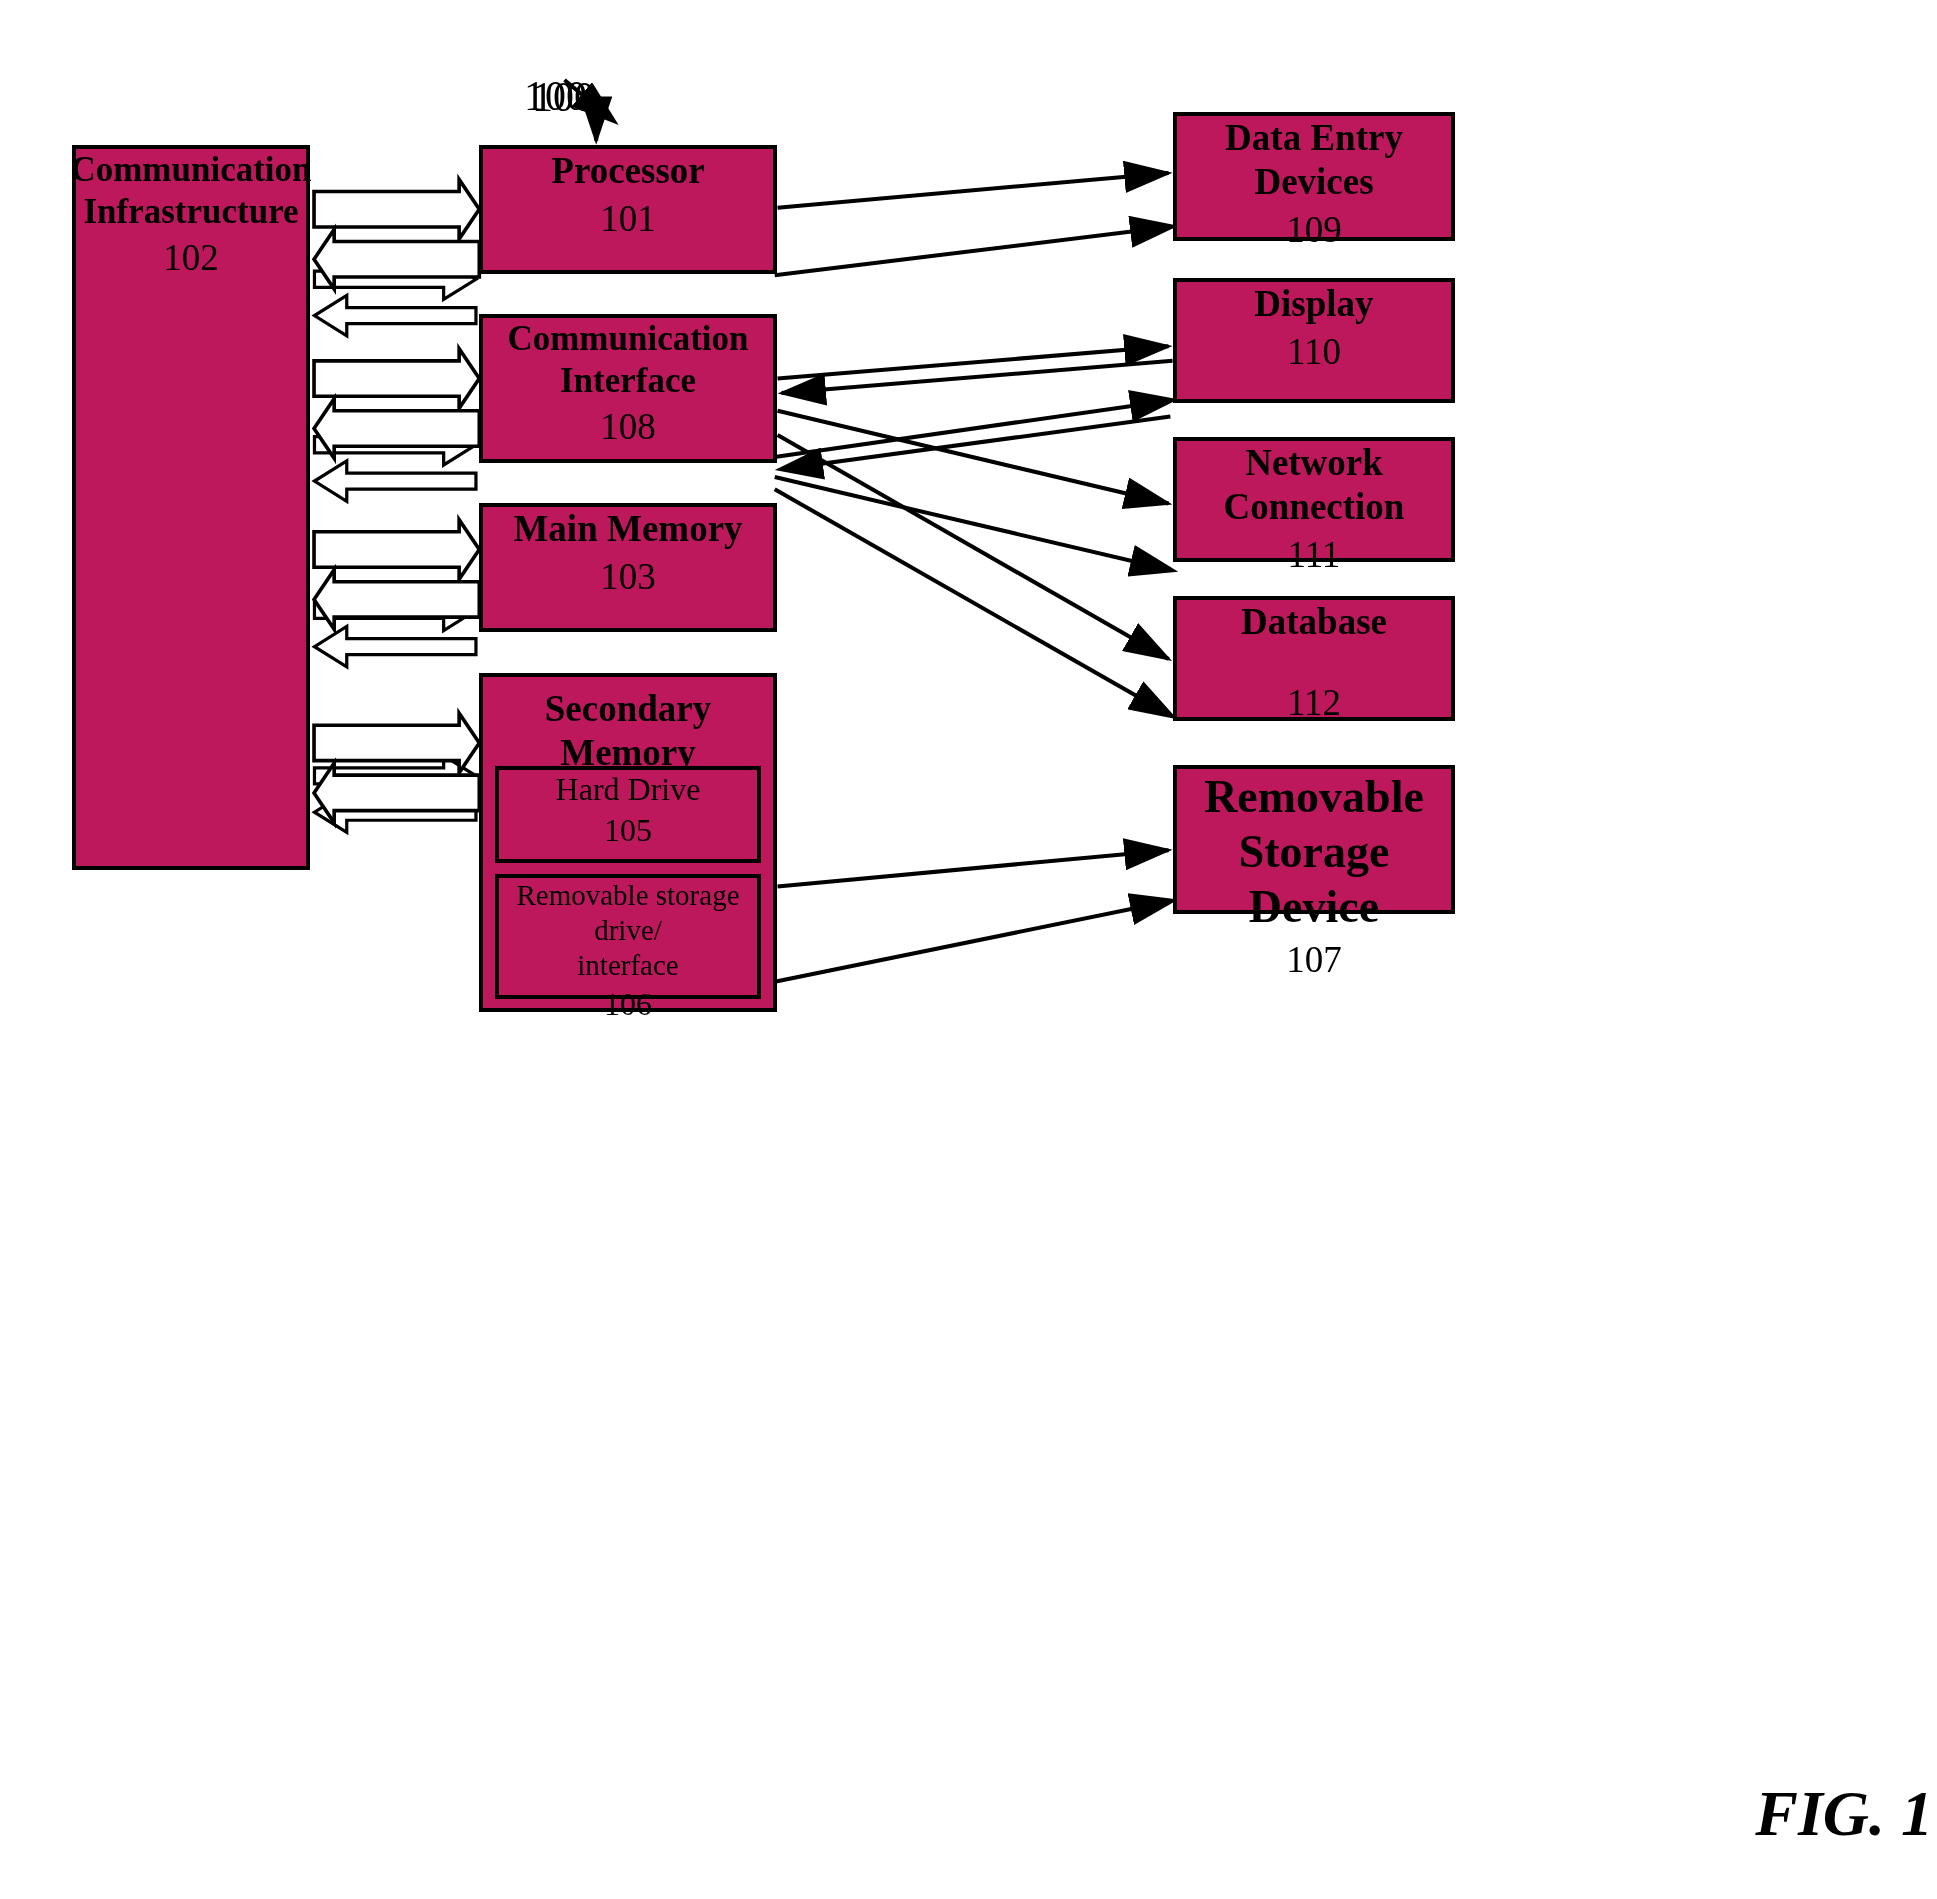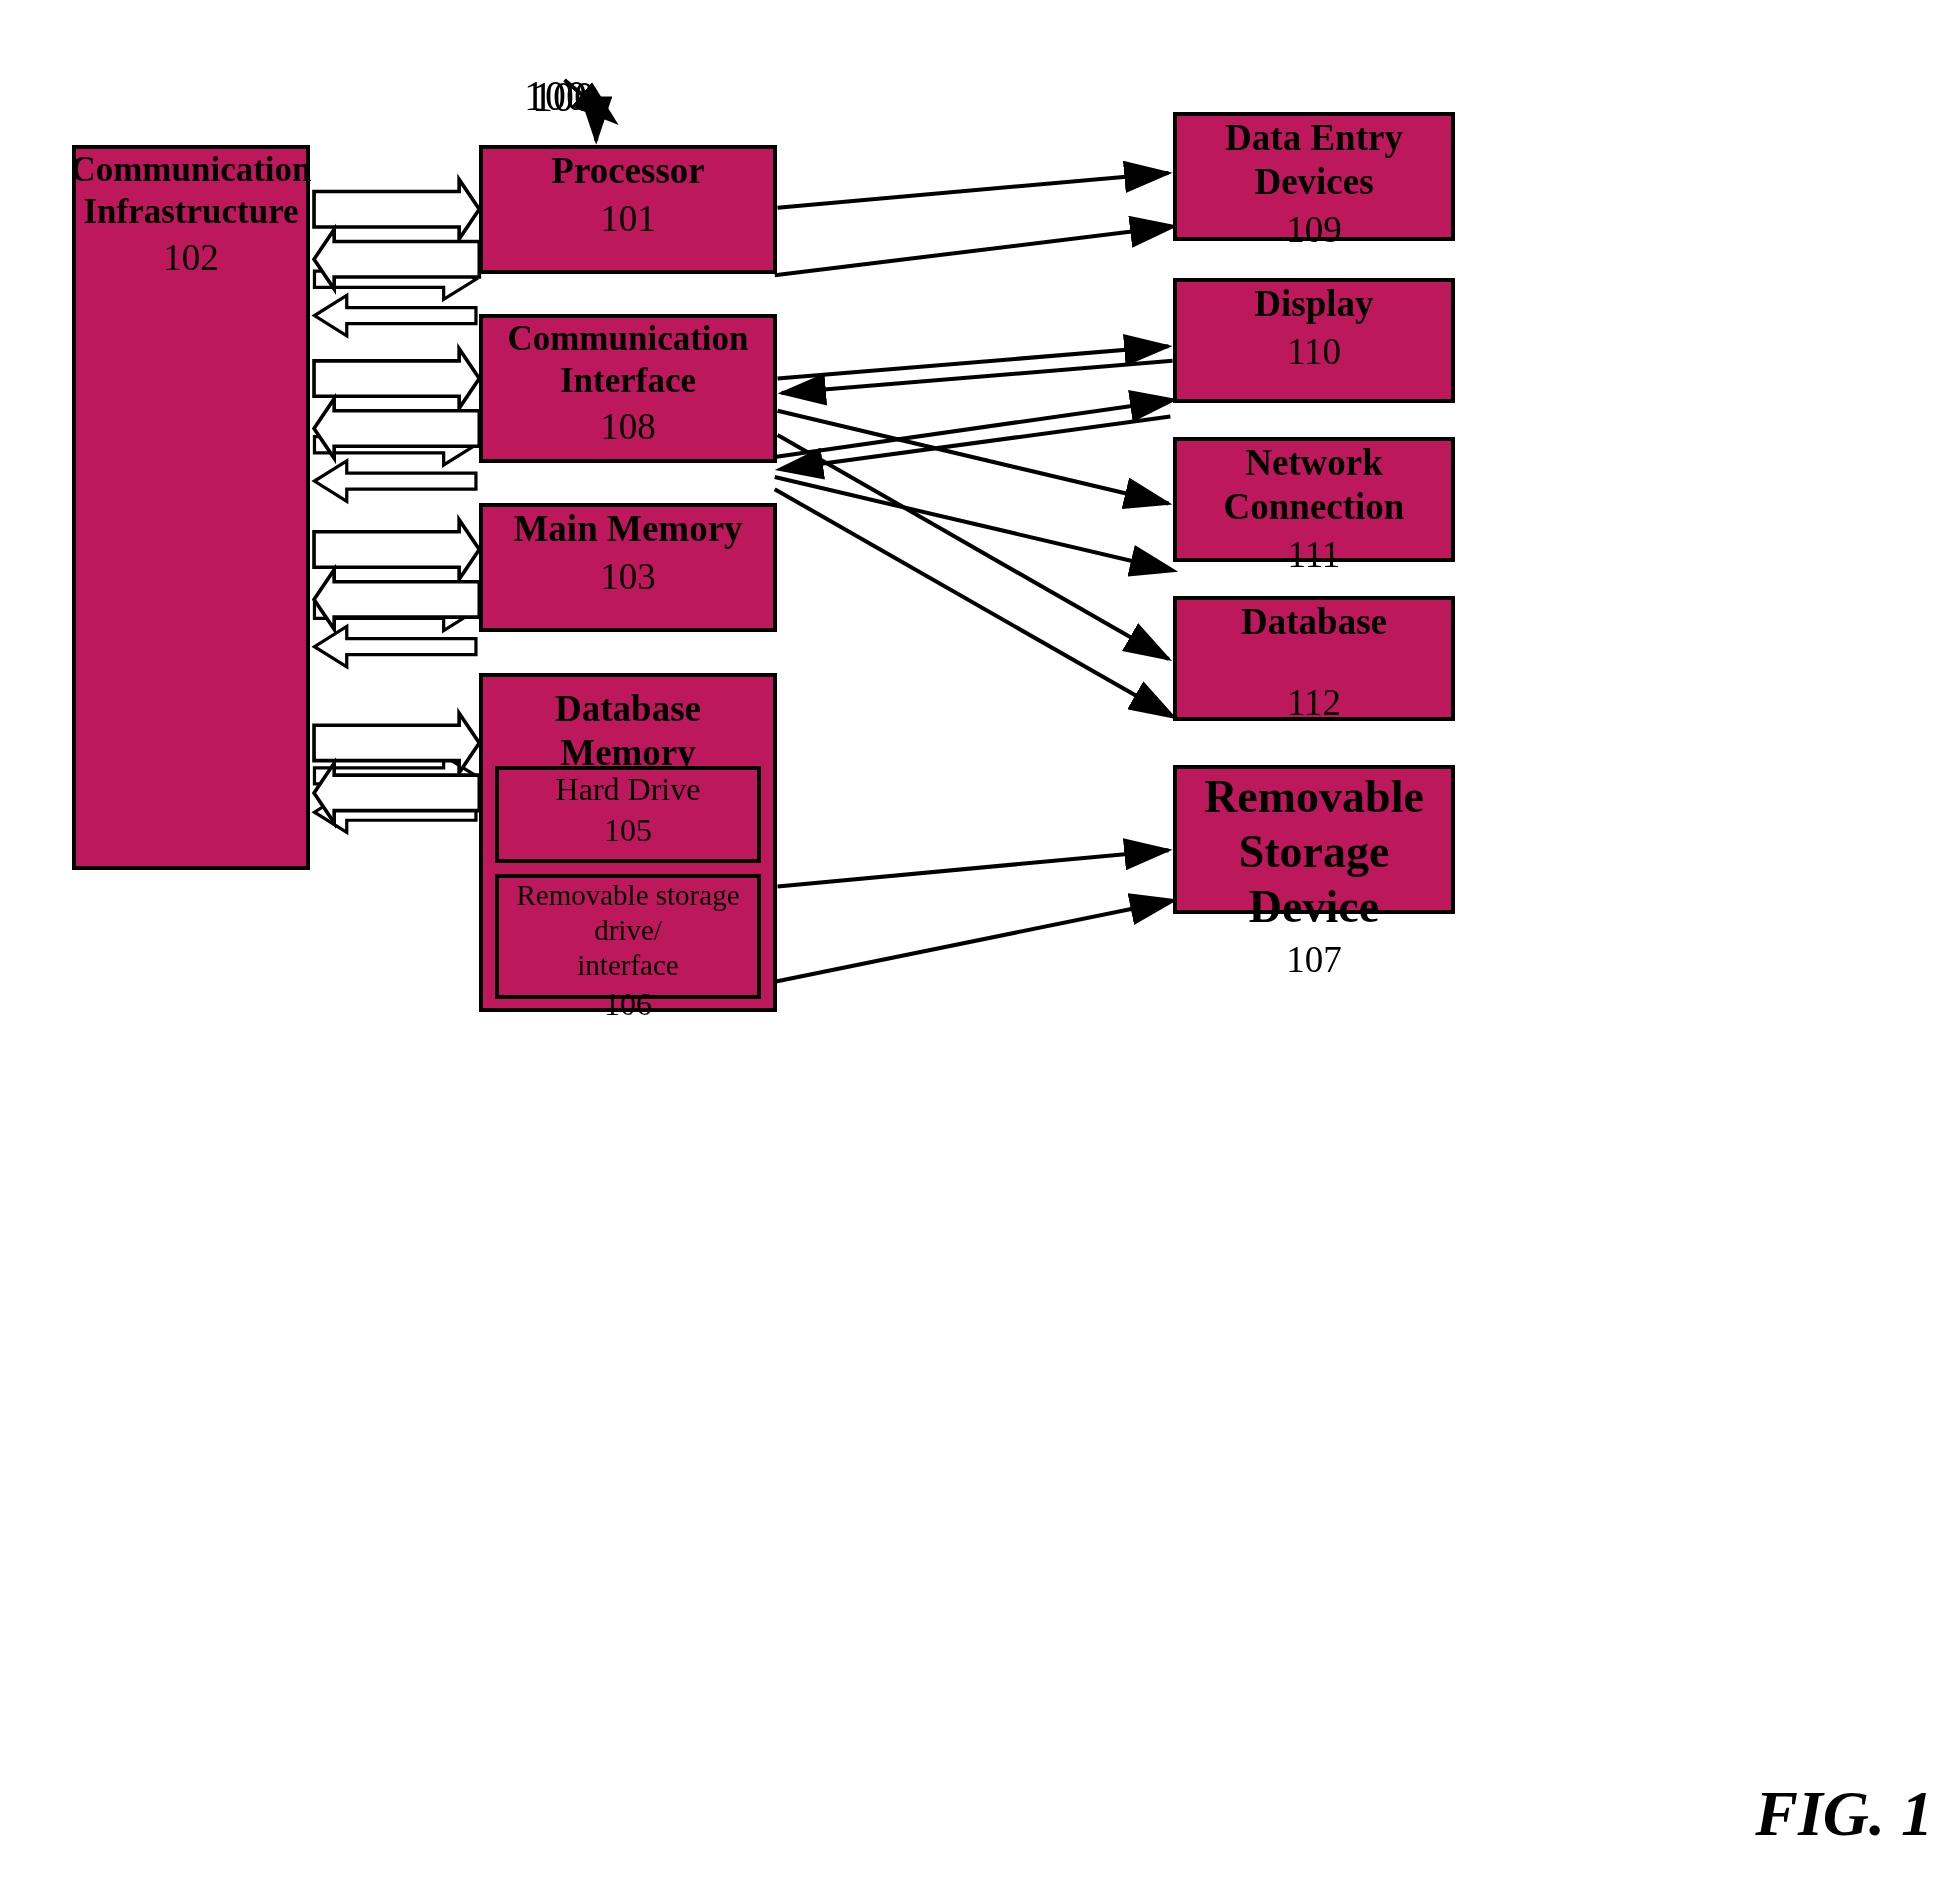--- a/index.html
+++ b/index.html
@@ -159,21 +159,21 @@
     <div class="box-num">108</div>
   </div>
 
   <div class="box" style="left:431px; top:439px; width:298px; height:129px;">
     <div class="box-title">Main Memory</div>
     <div class="box-num">103</div>
   </div>
 
   <div class="box" style="left:431px; top:609px; width:298px; height:339px;">
     <div style="position:absolute; top:9.7px; left:0; right:0; text-align:center;">
-      <div class="box-title">Database Memory</div>
+      <div class="box-title">Secondary Memory</div>
       <div class="box-num">104</div>
     </div>
 
     <div class="box box-inner" style="position:absolute; left:12px; right:12px; top:89px; height:97px;">
       <div class="box-title">Hard Drive</div>
       <div class="box-num">105</div>
     </div>
 
     <div class="box box-inner" style="position:absolute; left:12px; right:12px; top:197px; height:125px;">
       <div class="box-title" style="font-size:29px; white-space:pre-line;">Removable storage drive/

